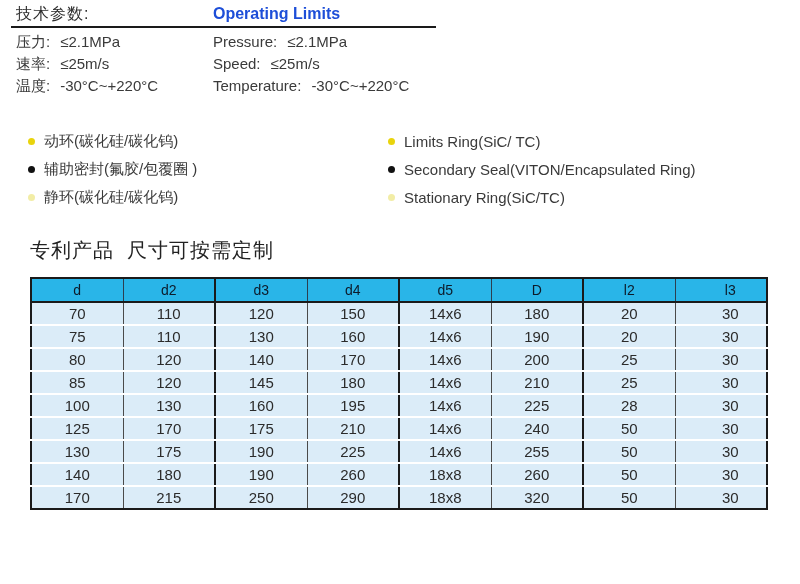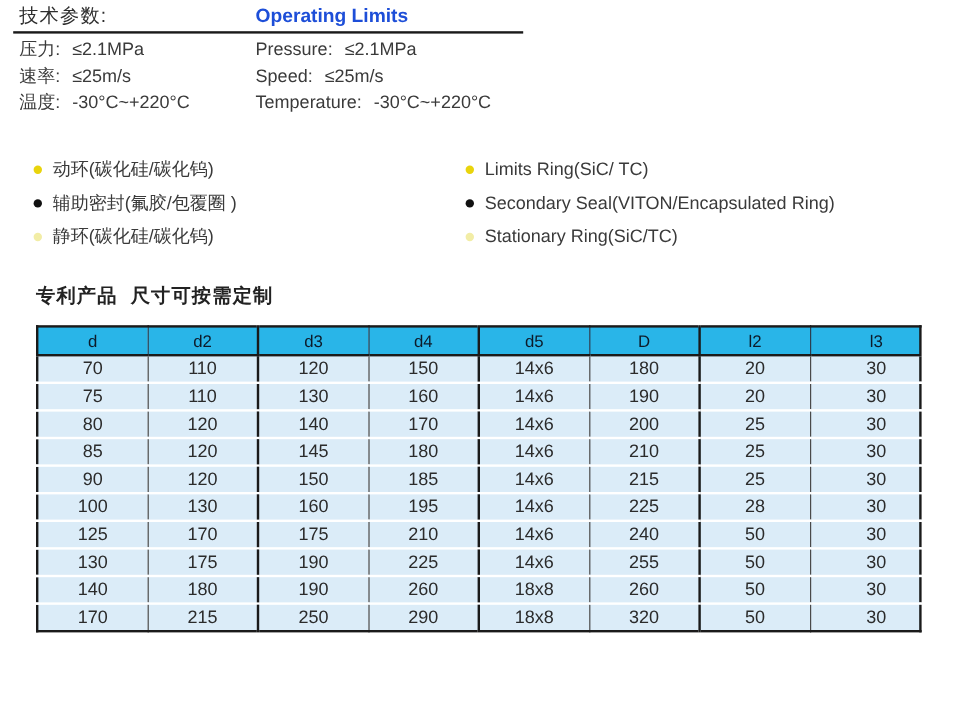--- a/index.html
+++ b/index.html
@@ -26,21 +26,21 @@
 
   
   .materials{margin-top:30px;padding-left:28px;}
   .mat-row{display:flex;align-items:center;height:28px;}
   .mat{display:flex;align-items:center;font-size:15px;color:#3a3a3a;}
   .mat.zh{width:360px;}
   .bullet{display:inline-block;width:7px;height:7px;border-radius:50%;margin-right:9px;flex:0 0 auto;}
   .mat-text{white-space:pre;}
 
   
-  .tbl-title{margin:26px 0 0 30px;font-size:16px;font-weight:bold;color:#222;white-space:pre;letter-spacing:1px;}
+  .tbl-title{margin:26px 0 0 30px;font-size:20px;font-weight:normal;color:#222;white-space:pre;letter-spacing:1px;}
 
   
   table.dims{border-collapse:collapse;table-layout:fixed;width:738px;margin:13px 0 0 30px;border:2px solid var(--ink);}
   table.dims th{
     background:var(--header-bg);color:#0d1b2a;font-size:14px;font-weight:normal;
     height:24px;border-right:1px solid #2c3e50;border-bottom:2px solid var(--ink);
     text-align:center;
   }
   table.dims td{
     background:var(--row-bg);font-size:15px;color:#2b2b2b;text-align:center;
@@ -167,30 +167,20 @@
           <td>85</td>
           <td>120</td>
           <td>145</td>
           <td>180</td>
           <td>14x6</td>
           <td>210</td>
           <td>25</td>
           <td>30</td>
         </tr>
         <tr>
-          <td>90</td>
-          <td>120</td>
-          <td>150</td>
-          <td>185</td>
-          <td>14x6</td>
-          <td>215</td>
-          <td>25</td>
-          <td>30</td>
-        </tr>
-        <tr>
           <td>100</td>
           <td>130</td>
           <td>160</td>
           <td>195</td>
           <td>14x6</td>
           <td>225</td>
           <td>28</td>
           <td>30</td>
         </tr>
         <tr>

